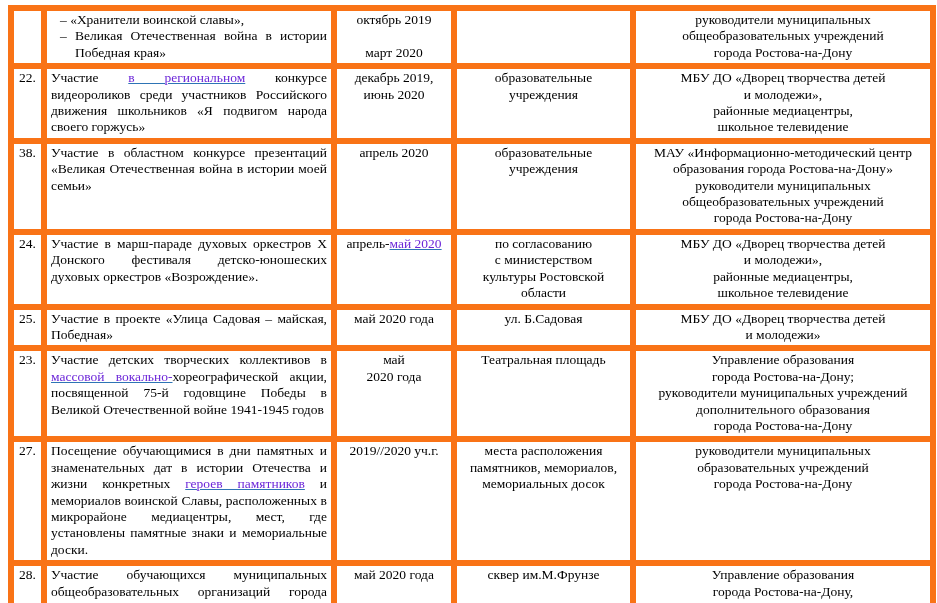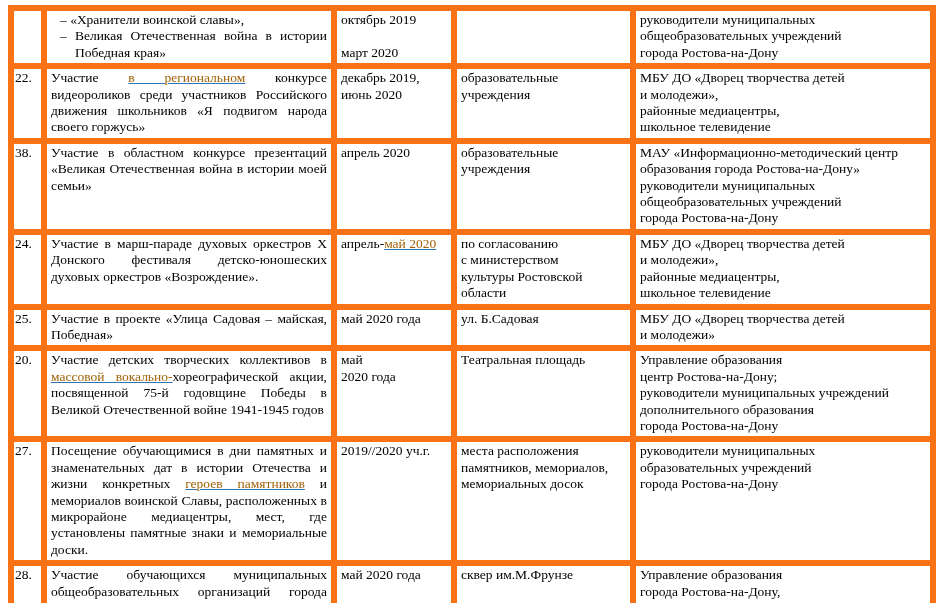--- a/index.html
+++ b/index.html
@@ -30,30 +30,30 @@
   col.w-place{ width: 179px; }
   col.w-resp { width: 300px; }
   td {
     border: 6px solid #f97316;
     vertical-align: top;
     padding: 1px 4px 2px 4px;
     font-size: 13.5px;
     line-height: 16.4px;
     overflow: hidden;
   }
-  td.c-num   { padding-left: 1px; padding-right: 1px; }
+  td.c-num   { text-align: center; padding-left: 1px; padding-right: 1px; }
   td.c-act   { text-align: justify; }
-  td.c-date, td.c-place, td.c-resp { }
+  td.c-date, td.c-place, td.c-resp { text-align: center; }
   .line { min-height: 16.4px; }
   .dash {
     padding-left: 24px;
     text-indent: -15px;
   }
   .ins {
-    color: #a16207;
+    color: #6d28d9;
     text-decoration: underline;
     text-decoration-color: #2E74B5;
     text-decoration-thickness: 1px;
   }
 </style>
 </head>
 <body>
 
 <div class="page">
   <table class="doc-table">
@@ -154,34 +154,34 @@
           </td>
           <td class="c-place">
             <div class="line"><span>ул. Б.Садовая</span></div>
           </td>
           <td class="c-resp">
             <div class="line"><span>МБУ ДО «Дворец творчества детей</span></div>
             <div class="line"><span>и молодежи»</span></div>
           </td>
         </tr>
         <tr>
-          <td class="c-num">20.</td>
+          <td class="c-num">23.</td>
           <td class="c-act">
             <div class="line"><span>Участие детских творческих коллективов в </span><span class="ins">массовой вокально-</span><span>хореографической акции, посвященной 75-й годовщине Победы в Великой Отечественной войне 1941-1945 годов</span></div>
           </td>
           <td class="c-date">
             <div class="line"><span>май</span></div>
             <div class="line"><span>2020 года</span></div>
           </td>
           <td class="c-place">
             <div class="line"><span>Театральная площадь</span></div>
           </td>
           <td class="c-resp">
             <div class="line"><span>Управление образования</span></div>
-            <div class="line"><span>центр Ростова-на-Дону;</span></div>
+            <div class="line"><span>города Ростова-на-Дону;</span></div>
             <div class="line"><span>руководители муниципальных учреждений</span></div>
             <div class="line"><span>дополнительного образования</span></div>
             <div class="line"><span>города Ростова-на-Дону</span></div>
           </td>
         </tr>
         <tr>
           <td class="c-num">27.</td>
           <td class="c-act">
             <div class="line"><span>Посещение обучающимися в дни памятных и знаменательных дат в истории Отечества и жизни конкретных </span><span class="ins">героев  памятников</span><span> и мемориалов воинской Славы, расположенных в микрорайоне медиацентры, мест, где установлены памятные знаки и мемориальные доски.</span></div>
           </td>

